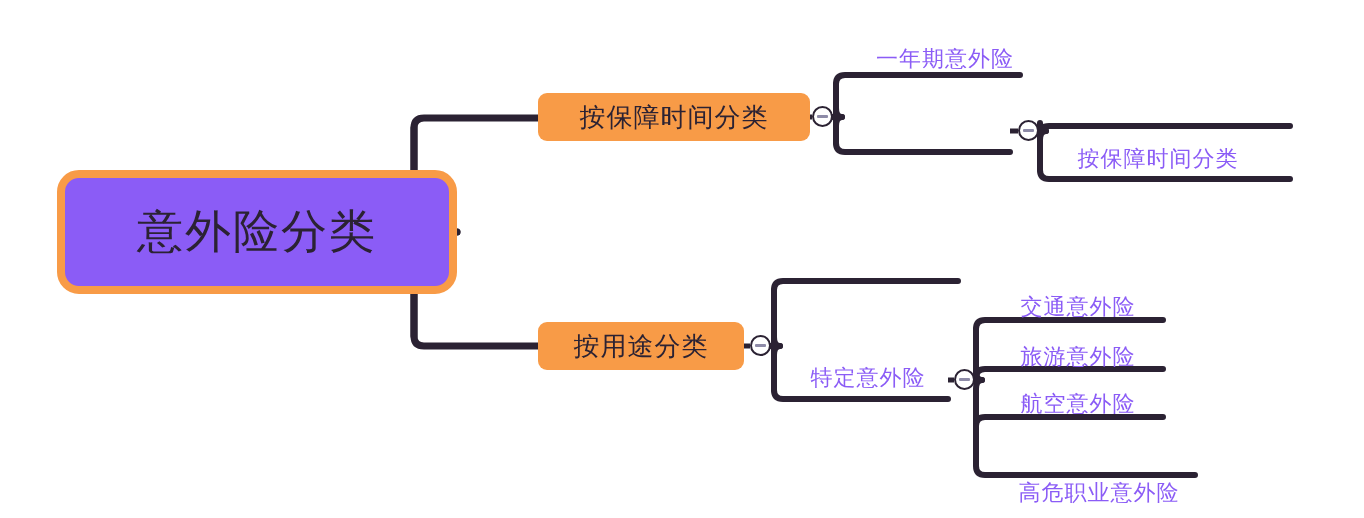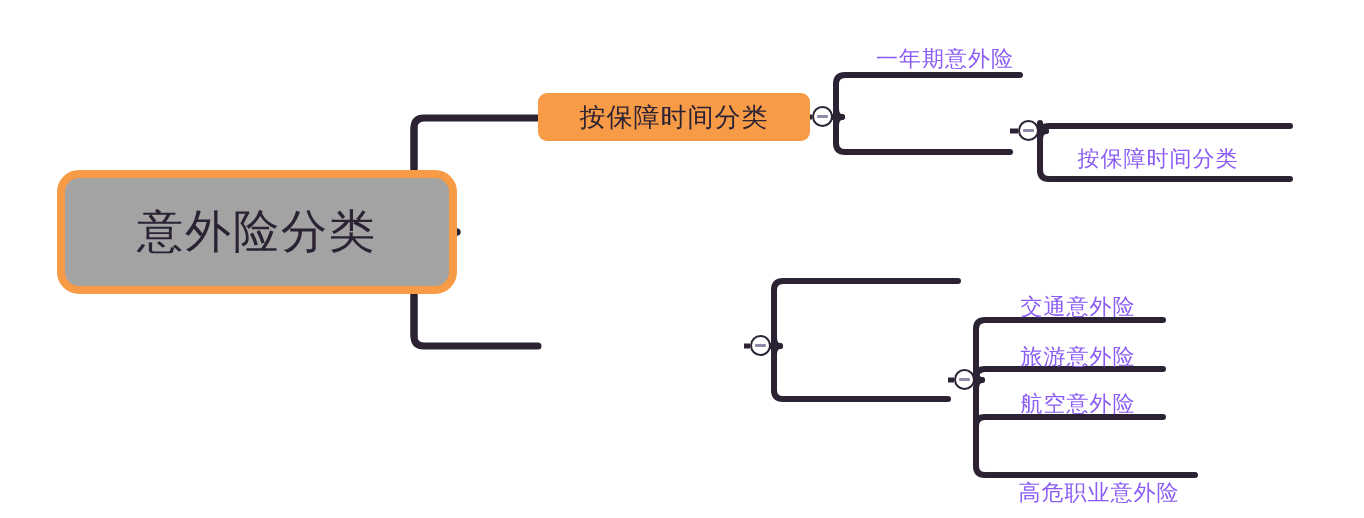--- a/index.html
+++ b/index.html
@@ -13,21 +13,21 @@
 
   
   #connector-layer{position:absolute;left:0;top:0;width:1364px;height:518px;}
 
   
   .node{position:absolute;display:flex;align-items:center;justify-content:center;
         box-sizing:border-box;white-space:nowrap;}
 
   .node-root{
     left:57px;top:170px;width:400px;height:124px;
-    background:#a3a3a3;
+    background:#8b5cf6;
     border:8px solid #F89B47;
     border-radius:22px;
     font-size:46px;
     color:#2B2233;
     letter-spacing:2px;
   }
 
   .node-branch{
     background:#F89B47;
     border-radius:9px;
@@ -118,32 +118,38 @@
   </svg>
 
   <div class="node node-root">
     <span>意外险分类</span>
   </div>
 
   <div class="node node-branch b1">
     <span>按保障时间分类</span>
   </div>
 
+  <div class="node node-branch b2">
+    <span>按用途分类</span>
+  </div>
 
   <div class="node node-leaf l3-a">
     <span>一年期意外险</span>
   </div>
 
 
 
   <div class="node node-leaf l4-b">
     <span>按保障时间分类</span>
   </div>
 
 
+  <div class="node node-leaf l3-d">
+    <span>特定意外险</span>
+  </div>
 
   <div class="node node-leaf l4-c">
     <span>交通意外险</span>
   </div>
 
   <div class="node node-leaf l4-d">
     <span>旅游意外险</span>
   </div>
 
   <div class="node node-leaf l4-e">

